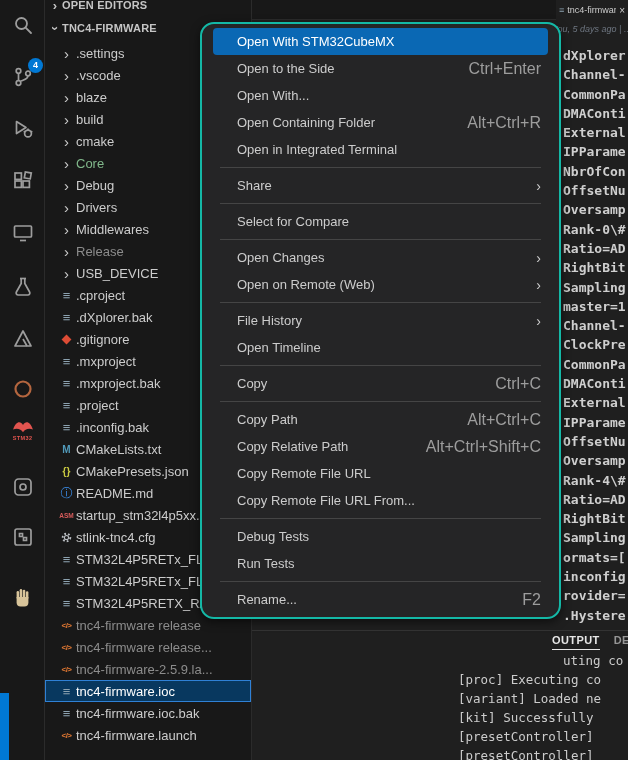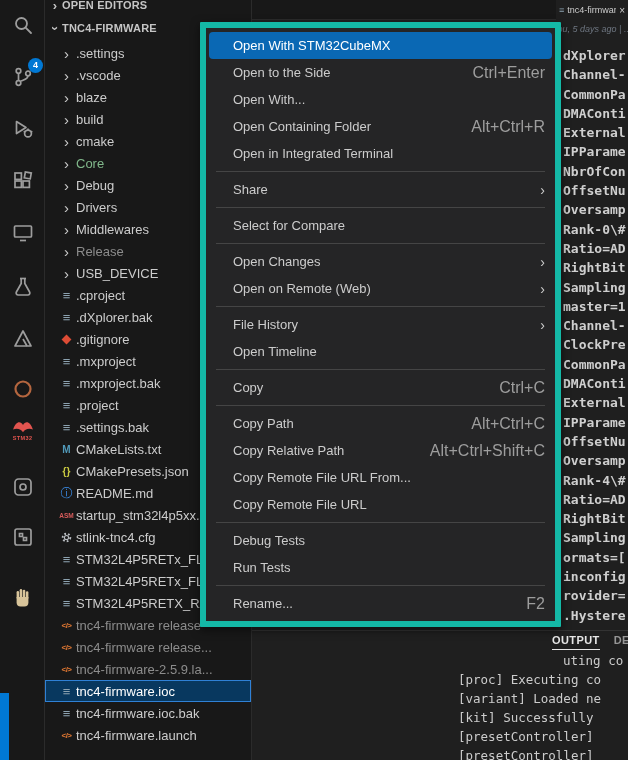--- a/index.html
+++ b/index.html
@@ -74,22 +74,22 @@
            font-size: 11px; font-weight: bold; letter-spacing: .4px; }
   .ptab { color: #969696; padding-bottom: 3px; cursor: pointer; }
   .ptab.active { color: #e7e7e7; border-bottom: 1px solid #e7e7e7; }
   .pout { position: absolute; top: 20px; left: 206px; right: 0; overflow: hidden;
           font-family: "DejaVu Sans Mono", monospace; font-size: 12.5px; color: #cccccc; }
   .pline { height: 19px; line-height: 19px; white-space: pre; }
   .pline.frag { padding-left: 105px; }
 
   
   .menu { position: absolute; left: 200px; top: 22px; width: 361px; z-index: 10;
-          background: #252526; border: 6px solid #14b8a6; border-radius: 1px;
-          box-shadow: 0 3px 10px rgba(0,0,0,.55); padding: 4px 0; font-size: 13px; }
+          background: #252526; border: 2px solid #14b8a6; border-radius: 14px;
+          box-shadow: 0 3px 10px rgba(0,0,0,.55); padding: 4px 8px; font-size: 13px; }
   .mrow { height: 27px; display: flex; align-items: center; padding: 0 10px 0 27px;
           color: #cccccc; cursor: pointer; }
   .mrow .mlabel { flex: 1; white-space: nowrap; }
   .mrow .mshort { color: #9d9d9d; font-size: 16px; white-space: nowrap; }
   .mrow .marrow { color: #cccccc; margin-left: 8px; font-size: 14px; line-height: 1; }
   .mrow.hl { background: var(--menu-selection-bg, #0a68b4); color: #ffffff;
              margin: 0 3px; padding-left: 24px; border-radius: 4px; }
 </style>
 </head>
 <body>
@@ -290,21 +290,21 @@
       <div class="trow">
         <span class="ticon">
           <span class="fi lines">≡</span>
         </span>
         <span class="tlabel">.project</span>
       </div>
       <div class="trow">
         <span class="ticon">
           <span class="fi lines">≡</span>
         </span>
-        <span class="tlabel">.settings.bak</span>
+        <span class="tlabel">.inconfig.bak</span>
       </div>
       <div class="trow">
         <span class="ticon">
           <span class="fi cmake">M</span>
         </span>
         <span class="tlabel">CMakeLists.txt</span>
       </div>
       <div class="trow">
         <span class="ticon">
           <span class="fi json">{}</span>
@@ -498,24 +498,24 @@
     <div class="msep" style="height: 1px; background: rgb(69, 69, 69); margin: 4px 10px;"></div>
     <div class="mrow">
       <span class="mlabel">Copy Path</span>
       <span class="mshort">Alt+Ctrl+C</span>
     </div>
     <div class="mrow">
       <span class="mlabel">Copy Relative Path</span>
       <span class="mshort">Alt+Ctrl+Shift+C</span>
     </div>
     <div class="mrow">
+      <span class="mlabel">Copy Remote File URL</span>
+    </div>
+    <div class="mrow">
       <span class="mlabel">Copy Remote File URL From...</span>
-    </div>
-    <div class="mrow">
-      <span class="mlabel">Copy Remote File URL</span>
     </div>
     <div class="msep" style="height: 1px; background: rgb(69, 69, 69); margin: 4px 10px;"></div>
     <div class="mrow">
       <span class="mlabel">Debug Tests</span>
     </div>
     <div class="mrow">
       <span class="mlabel">Run Tests</span>
     </div>
     <div class="msep" style="height: 1px; background: rgb(69, 69, 69); margin: 4px 10px;"></div>
     <div class="mrow">

